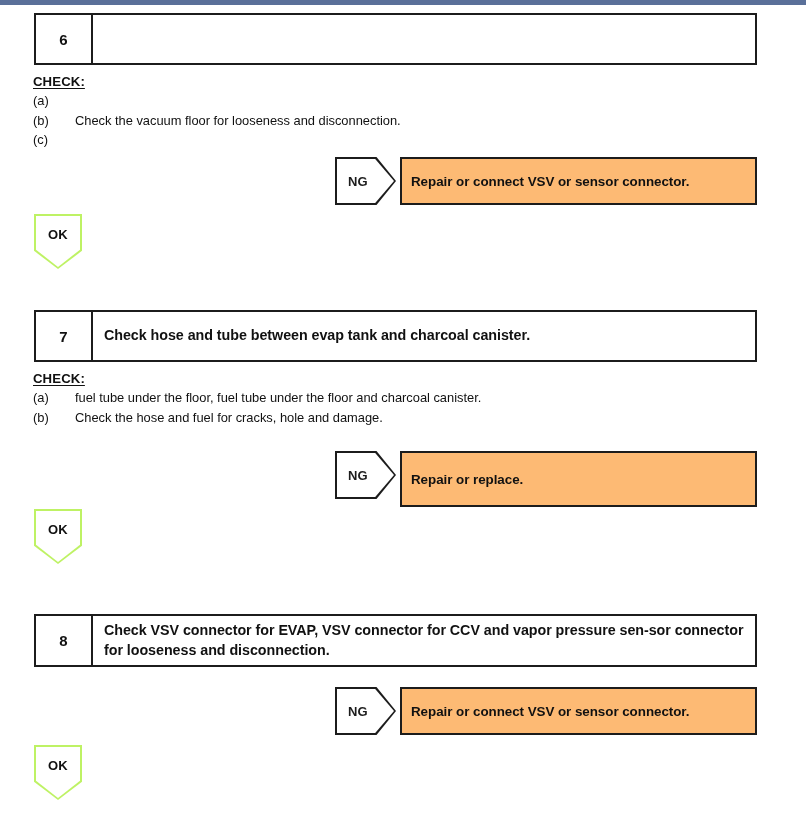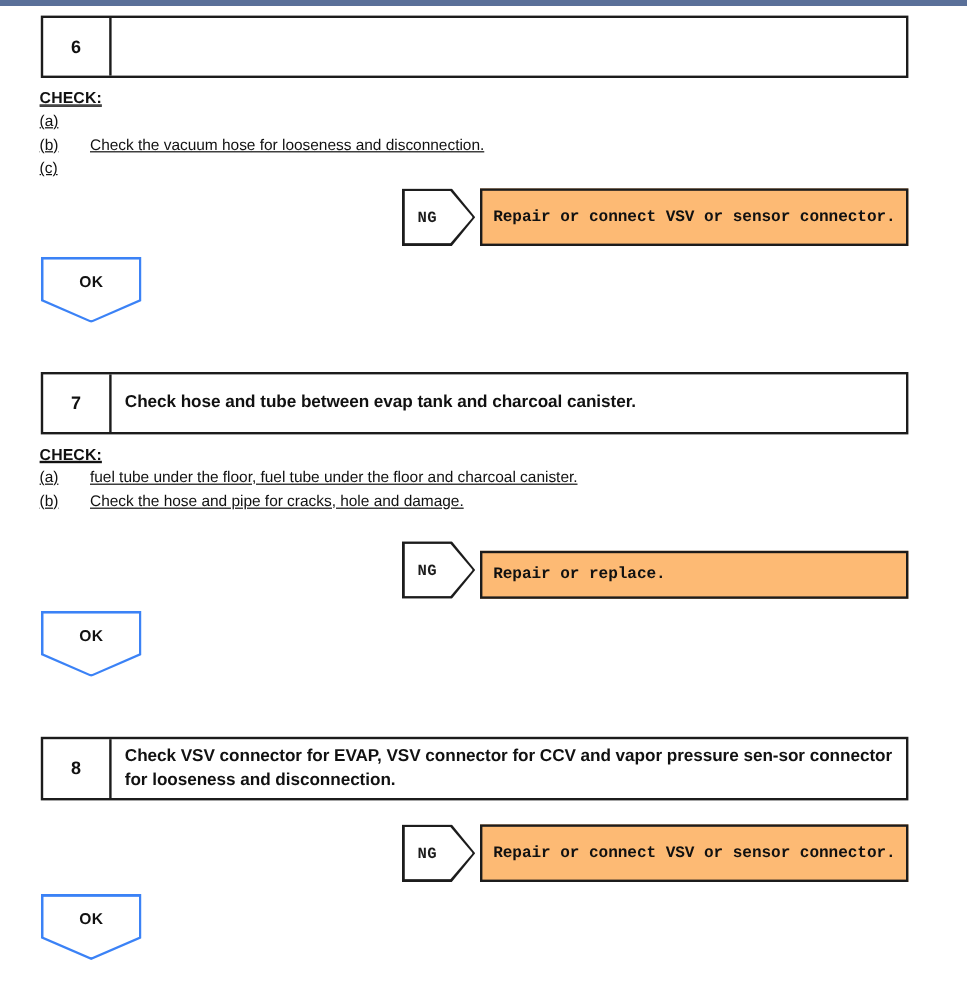--- a/index.html
+++ b/index.html
@@ -74,21 +74,20 @@
     letter-spacing: -0.05px;
   }
   .step-box.tall .step-title {
     align-items: center;
   }
 
   
   .check-block {
     position: absolute;
     left: 33px;
-    text-decoration: underline;
   }
   .check-label {
     font-size: 13.2px;
     font-weight: bold;
     text-decoration: underline;
     text-underline-offset: 2px;
     letter-spacing: 0.1px;
     margin-bottom: 2px;
     display: block;
   }
@@ -108,22 +107,21 @@
   }
   .check-text .cont {
     display: block;
   }
 
   
   .ng-row {
     position: absolute;
     left: 335px;
     display: flex;
-    align-items: flex-end;
-    font-family: Liberation Mono, monospace;
+    align-items: flex-start;
   }
   .ng-tag {
     position: relative;
     width: 61px;
     height: 48px;
     flex: 0 0 61px;
     display: flex;
     align-items: center;
     justify-content: flex-start;
     padding-left: 13px;
@@ -163,23 +161,23 @@
     padding-left: 9px;
     font-size: 13.4px;
     font-weight: bold;
     letter-spacing: -0.05px;
   }
 
   
   .ok-tag {
     position: absolute;
     left: 34px;
-    width: 84px;
+    width: 48px;
     height: 55px;
-    background: #3b82f6;
+    background: #bef264;
     -webkit-clip-path: polygon(0 0, 100% 0, 100% 67%, 50% 100%, 0 67%);
     clip-path: polygon(0 0, 100% 0, 100% 67%, 50% 100%, 0 67%);
   }
   .ok-tag::after {
     content: "";
     position: absolute;
     top: 2px; left: 2px;
     width: calc(100% - 4px);
     height: calc(100% - 4px);
     background: #ffffff;
@@ -211,21 +209,21 @@
       <div class="step-num">6</div>
     </div>
 
     <div class="check-block" style="top:74px;">
       <span class="check-label">CHECK:</span>
       <div class="check-item">
         <span class="check-marker">(a)</span>
       </div>
       <div class="check-item">
         <span class="check-marker">(b)</span>
-        <span class="check-text">Check the vacuum hose for looseness and disconnection.</span>
+        <span class="check-text">Check the vacuum floor for looseness and disconnection.</span>
       </div>
       <div class="check-item">
         <span class="check-marker">(c)</span>
       </div>
     </div>
 
     <div class="ng-row" style="top:157px;">
       <div class="ng-tag">
           <span>NG</span>
         </div>
@@ -248,29 +246,29 @@
     <div class="check-block" style="top:74px;">
       <span class="check-label">CHECK:</span>
       <div class="check-item">
         <span class="check-marker">(a)</span>
         <span class="check-text">
           <span class="cont">fuel tube under the floor, fuel tube under the floor and charcoal canister.</span>
         </span>
       </div>
       <div class="check-item">
         <span class="check-marker">(b)</span>
-        <span class="check-text">Check the hose and pipe for cracks, hole and damage.</span>
+        <span class="check-text">Check the hose and fuel for cracks, hole and damage.</span>
       </div>
     </div>
 
     <div class="ng-row" style="top:154px;">
       <div class="ng-tag">
           <span>NG</span>
         </div>
-      <div class="ng-result" style="height:40px;">Repair or replace.</div>
+      <div class="ng-result" style="height:56px;">Repair or replace.</div>
     </div>
 
     <div class="ok-tag" style="top:212px;">
       <span>OK</span>
     </div>
 
   </div>
 
   <div class="step-group" style="top:601px;height:228px;">
 

